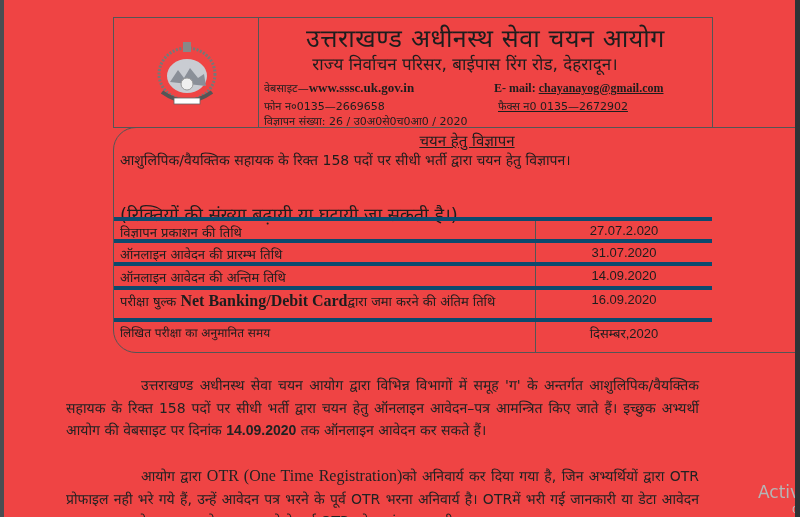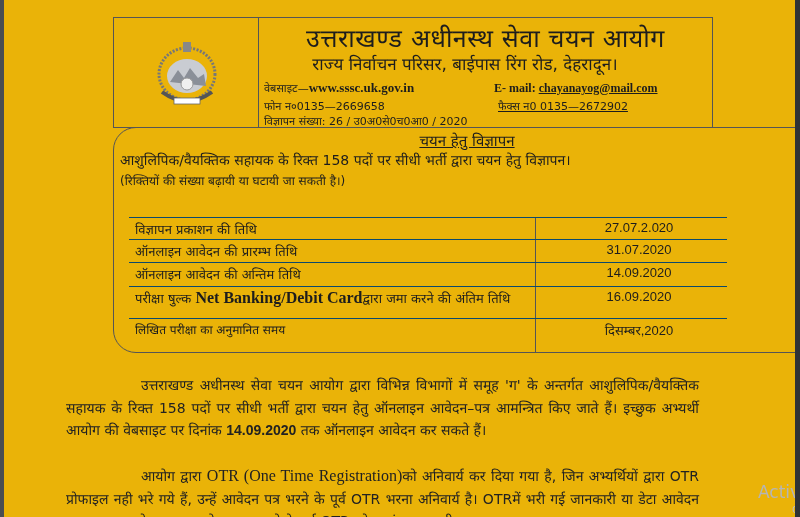--- a/index.html
+++ b/index.html
@@ -4,38 +4,38 @@
 <style>
   html, body { margin:0; padding:0; }
   body {
     width:800px; height:517px; overflow:hidden; position:relative;
     background:#fbfbfb;
     font-family: "Liberation Sans", "DejaVu Sans", sans-serif;
     color:#1d1d1d;
   }
   .left-bar { position:absolute; left:0; top:0; width:4px; height:517px; background:#4a4e52; }
   .right-bar { position:absolute; right:0; top:0; width:5px; height:517px; background:#2f3336; }
-  .page { position:absolute; left:4px; top:0; width:791px; height:517px; background:#eab308; }
+  .page { position:absolute; left:4px; top:0; width:791px; height:517px; background:#ef4444; }
 
   .box { position:absolute; border:1px solid #555; box-sizing:border-box; }
   .hdr { left:113px; top:17px; width:600px; height:111px; }
   .logo-cell { position:absolute; left:0; top:0; width:144px; height:109px; border-right:1px solid #555; }
   .logo { position:absolute; left:42px; top:16px; width:62px; height:78px; }
   .title { position:absolute; left:144px; top:2px; width:455px; text-align:center; font-size:25px; font-family:"DejaVu Sans", sans-serif; letter-spacing:0.5px; }
   .address { position:absolute; left:144px; top:34px; width:414px; text-align:center; font-size:17px; font-family:"DejaVu Sans", sans-serif; }
   .info { position:absolute; font-size:11px; font-family:"DejaVu Sans", sans-serif; }
   .info b { font-family:"Liberation Serif", serif; font-size:13px; }
   .email-link { text-decoration:underline; font-family:"Liberation Serif", serif; font-weight:bold; font-size:12px; color:#1d1d1d; }
 
   .notice { left:113px; top:127px; width:708px; height:226px;border-radius:23px; }
   .notice-title { position:absolute; left:0; top:2px; width:100%; text-align:center; font-size:15px; font-family:"DejaVu Sans", sans-serif; }
   .notice-title span { text-decoration:underline; }
   .notice-text { position:absolute; left:6px; top:22px; width:585px; font-size:14px; font-family:"DejaVu Sans", sans-serif; line-height:21px; text-align:justify; }
 
-  .row { position:absolute; left:15px; width:598px; border-top:1px solid #0c4a6e; font-size:13px; font-family:"DejaVu Sans", sans-serif; }
+  .row { position:absolute; left:0; width:598px; border-top:4px solid #0c4a6e; font-size:13px; font-family:"DejaVu Sans", sans-serif; }
   .row .label { position:absolute; left:6px; top:2px; }
   .row .label b { font-family:"Liberation Serif", serif; font-size:16px; }
   .row .val { position:absolute; left:422px; width:176px; top:2px; text-align:center; font-family:"Liberation Sans", sans-serif; font-size:13px; }
   .col-div { position:absolute; left:421px; top:89px; width:1px; height:136px; background:#555; }
 
   .para { position:absolute; left:62px; width:633px; font-size:14px; font-family:"DejaVu Sans", sans-serif; line-height:22.5px; text-align:justify; color:#222;margin-top:12px; }
   .para .indent { display:inline-block; width:75px; }
   .para .en { font-family:"Liberation Serif", serif; font-size:16px; }
   .para b { font-family:"Liberation Sans", sans-serif; }
 
@@ -60,32 +60,32 @@
         <path d="M6 58 Q31 76 56 58" fill="none" stroke="#555" stroke-width="4"></path>
         <rect x="18" y="64" width="26" height="6" fill="#fff" stroke="#666" stroke-width="0.8"></rect>
       </svg>
     </div>
     <div class="title">उत्तराखण्ड अधीनस्थ सेवा चयन आयोग</div>
     <div class="address">राज्य निर्वाचन परिसर, बाईपास रिंग रोड, देहरादून।</div>
     <div class="info" style="left:150px; top:62px;">
       <span>वेबसाइट—</span><b>www.sssc.uk.gov.in</b>
     </div>
     <div class="info" style="left:380px; top:63px;">
-      <span class="email-link" style="text-decoration:none;">E- mail: </span><a class="email-link">chayanayog@mail.com</a>
+      <span class="email-link" style="text-decoration:none;">E- mail: </span><a class="email-link">chayanayog@gmail.com</a>
     </div>
     <div class="info" style="left:150px; top:80px;">फोन न०0135—2669658</div>
     <div class="info" style="left:384px; top:80px;text-decoration:underline;">फैक्स न0 0135—2672902</div>
     <div class="info" style="left:150px; top:95px;">विज्ञापन संख्या:  26 / उ0अ0से0च0आ0 / 2020</div>
   </div>
 
   <div class="box notice" style="left:109px;">
     <div class="notice-title"><span>चयन हेतु विज्ञापन</span></div>
     <div class="notice-text">
       <div>आशुलिपिक/वैयक्तिक सहायक के रिक्त  158 पदों पर सीधी भर्ती द्वारा चयन हेतु विज्ञापन।</div>
-      <div style="font-size:12px;">(रिक्तियों की संख्या बढ़ायी या घटायी जा सकती है।)</div>
+      <div style="font-size:18px;margin-top:33px;">(रिक्तियों की संख्या बढ़ायी या घटायी जा सकती है।)</div>
     </div>
 
     <div class="col-div"></div>
 
     <div class="row" style="top:89px; height:22px;">
       <span class="label">विज्ञापन प्रकाशन की तिथि</span>
       <span class="val">27.07.2.020</span>
     </div>
     <div class="row" style="top:111px; height:23px;">
       <span class="label">ऑनलाइन आवेदन की प्रारम्भ तिथि</span>

